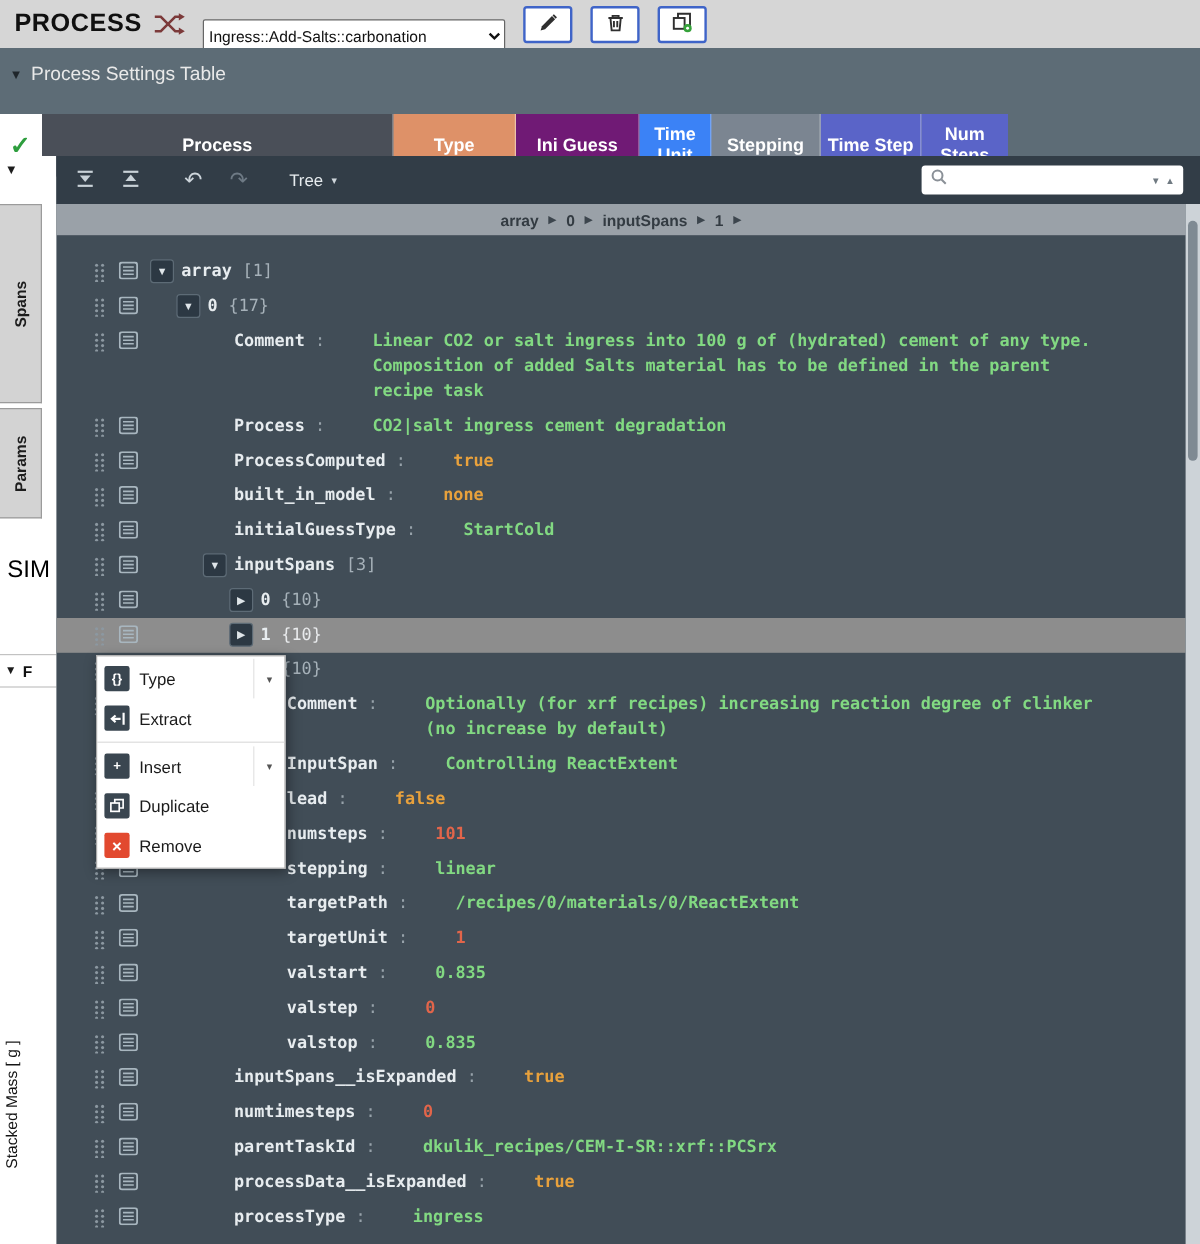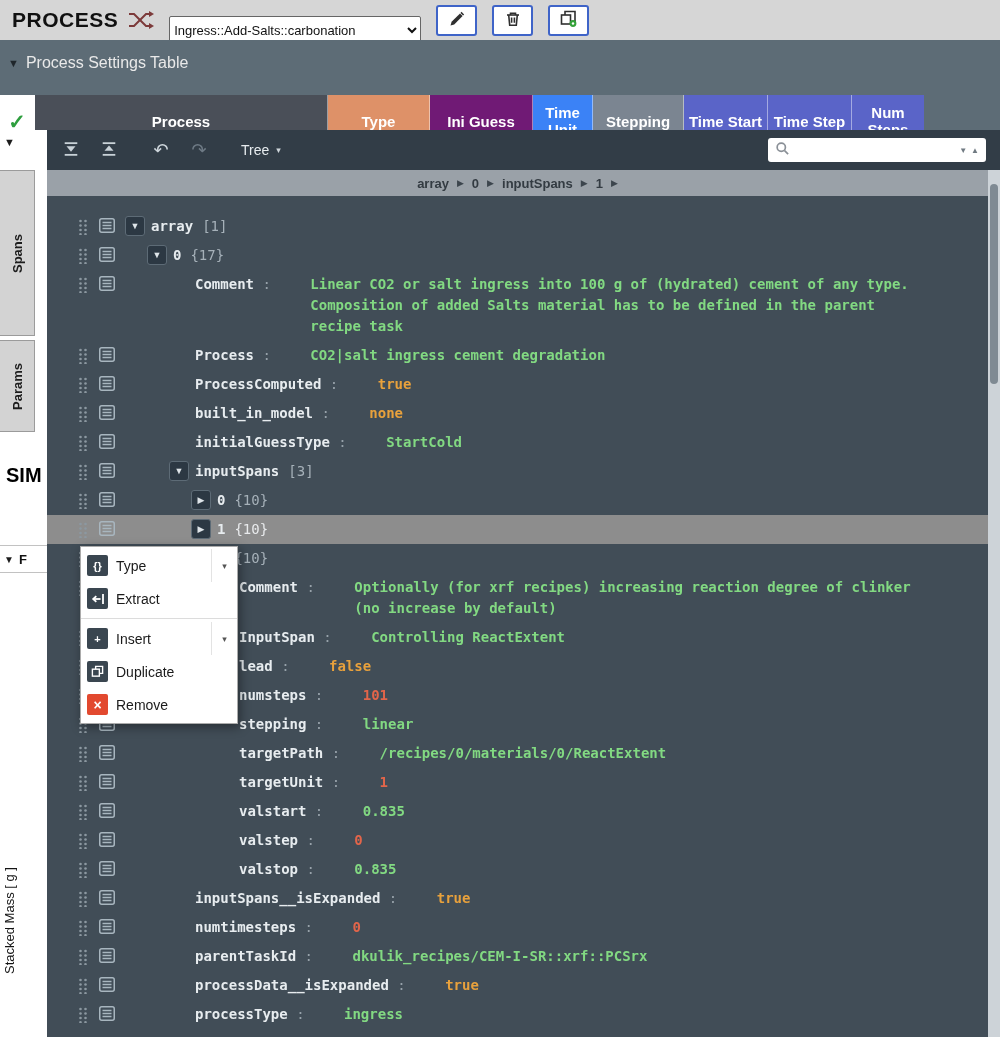--- a/index.html
+++ b/index.html
@@ -40,21 +40,21 @@
   .c9{width:72px;background:#5a64c8;border-right:none;}
 
   
   .rail{position:absolute;left:0;top:130px;width:47px;height:907px;background:#fff;}
   .rail-tri{position:absolute;left:4px;top:6px;color:#1d1d1d;font-size:11px;}
   .vgroup{position:absolute;left:0;width:35px;background:#d3d3d3;border:1px solid #9b9b9b;border-left:none;
           box-sizing:border-box;display:flex;align-items:center;justify-content:center;}
   .vgroup span{transform:rotate(-90deg);white-space:nowrap;font-size:13px;font-weight:bold;color:#1d1d1d;}
   .vg-spans{top:40px;height:166px;}
   .vg-params{top:210px;height:92px;}
-  .sim-label{position:absolute;left:6px;top:334px;font-size:20px;font-weight:bold;color:#000;}
+  .sim-label{position:absolute;left:6px;top:334px;font-size:20px;font-weight:normal;color:#000;}
   .fig-strip{position:absolute;left:0;top:415px;width:47px;height:28px;border-top:1px solid #c2c2c2;
              border-bottom:1px solid #c2c2c2;display:flex;align-items:center;gap:5px;padding-left:4px;
              box-sizing:border-box;color:#111;font-size:13px;font-weight:bold;}
   .fig-strip .tri-ic{font-size:10px;color:#1d1d1d;}
   .axis-box{position:absolute;left:0;top:705px;width:18px;height:170px;display:flex;
             align-items:center;justify-content:center;}
   .axis-box span{transform:rotate(-90deg);white-space:nowrap;font-size:13px;color:#141414;}
 
   
   .editor{position:absolute;left:47px;top:130px;width:953px;height:907px;background:#414d57;
@@ -169,21 +169,20 @@
   </div>
   <div class="thead">
     <div class="th c0">
         <span class="check">✓</span>
       </div>
     <div class="th c1">Process</div>
     <div class="th c2">Type</div>
     <div class="th c3">Ini Guess</div>
     <div class="th c4">Time Unit</div>
     <div class="th c5">Stepping</div>
-    <div class="th c6">Time Start</div>
     <div class="th c7">Time Step</div>
     <div class="th c9">Num Steps</div>
   </div>
 </div>
 
 <div class="rail">
   <span class="rail-tri">▼</span>
   <div class="vgroup vg-spans">
       <span>Spans</span>
     </div>

